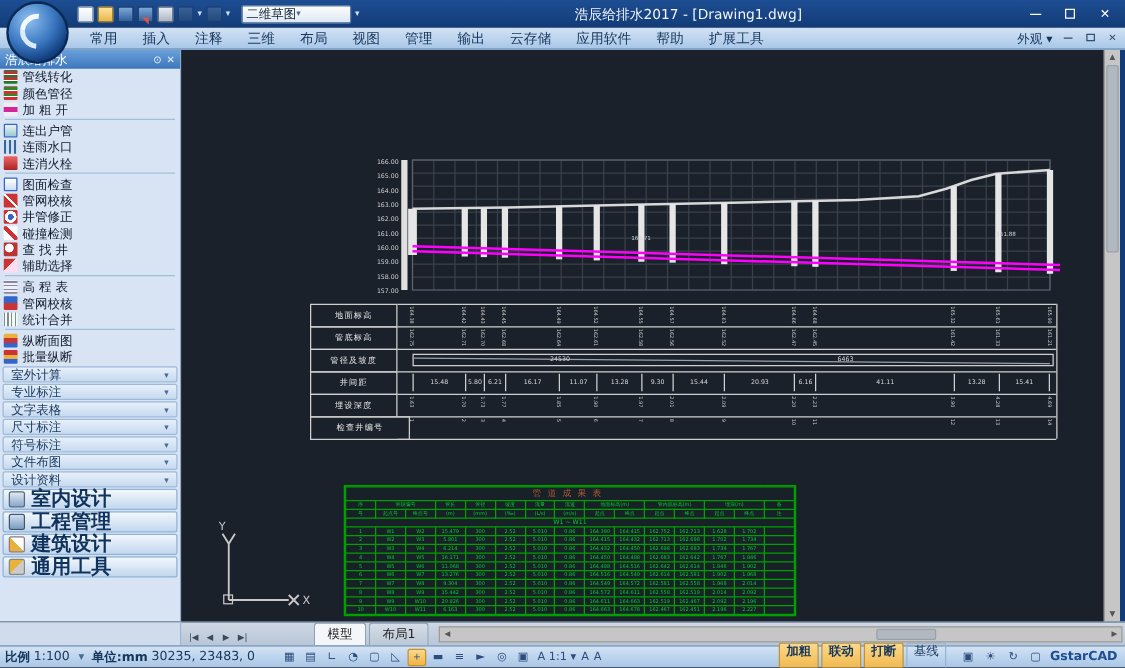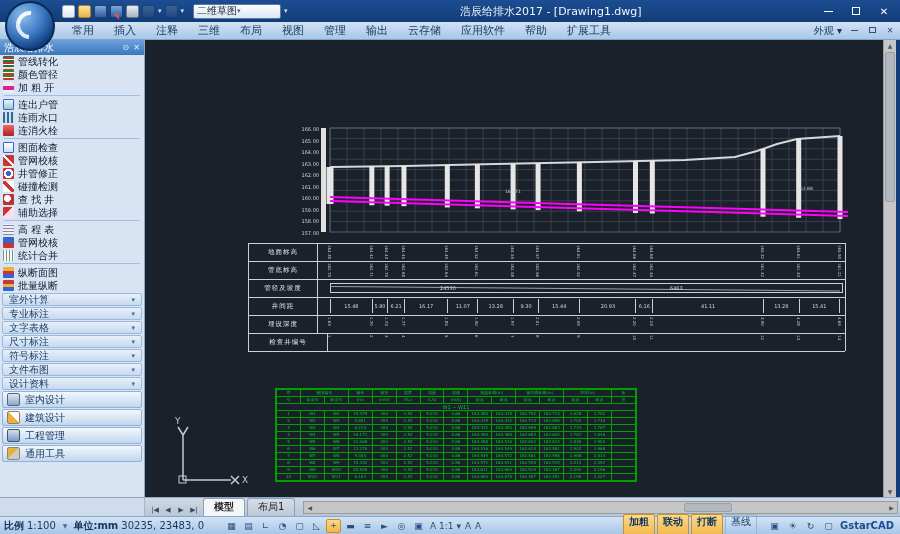--- a/index.html
+++ b/index.html
@@ -58,21 +58,21 @@
   .tool .tlabel { font-size:10px; color:#101a2e; white-space:nowrap; }
   .sb-sep { height:2px; border-top:1px solid #9ec0e0; margin:1px 4px; }
   .group { height:13px; margin:1px 2px 0 2px; background:linear-gradient(#e7f0fa,#c6daf0); border:1px solid #9db9da;
     border-radius:2px; display:flex; align-items:center; padding:0 6px; }
   .group .glabel { flex:1; font-size:10px; color:#16365c; }
   .group .garrow { font-size:7px; color:#4a6a94; }
   .section { height:17px; margin:1px 2px 0 2px; background:linear-gradient(#f2f7fc,#c2d7ee); border:1px solid #8fb2d9;
     border-radius:2px; display:flex; align-items:center; gap:5px; padding:0 4px; }
   .section.active { background:linear-gradient(#ffe1a0,#f6a82c); border-color:#d08a1f; }
   .section .sicon { width:13px; height:13px; border-radius:2px; flex:none; }
-  .section .slabel { font-size:10px; font-weight:normal; color:#10335e; white-space:nowrap; }
+  .section .slabel { font-size:16px; font-weight:bold; color:#10335e; white-space:nowrap; }
 
   
   .canvas { width:738px; height:457px; background:#1b212b; position:relative; overflow:hidden; }
   .canvas svg { position:absolute; left:0; top:0; }
   .vscroll { width:13px; background:#c6c6c6; position:relative; border-left:1px solid #9b9b9b; }
   .vscroll .arr { position:absolute; left:0; width:12px; height:11px; font-size:6px; color:#555; text-align:center; line-height:11px; }
   .vscroll .thumb { position:absolute; left:1px; top:12px; width:10px; height:150px; background:#b2b8c0; border:1px solid #98a0aa; border-radius:2px; }
   .frame-right { width:4px; background:#123c78; }
   .anno { position:absolute; color:#cfcfcf; font-size:4.5px; white-space:nowrap; }
   .ptab-label { position:absolute; border:1px solid #cfcfcf; color:#e8e8e8; font-size:6.5px;
@@ -90,21 +90,21 @@
     text-align:center; padding:0; height:7px; line-height:6px; overflow:hidden; white-space:nowrap; }
   .gtable .gtitle { color:#b35a33; font-size:7px; letter-spacing:5px; height:10px; line-height:10px; border:1px solid #00a000; }
   .gtable .gsub { color:#00cc33; font-size:5px; }
 
   
   .tabstrip { height:19px; background:linear-gradient(#cfd8e4,#b9c6d6); display:flex; align-items:flex-end; border-top:1px solid #8fa9c8; }
   .ts-left { width:145px; height:100%; background:#d0dcec; border-right:1px solid #9db6d2; }
   .ts-nav { display:flex; gap:1px; padding:0 3px 2px 4px; }
   .doc-tab { font-size:10px; color:#222; padding:1px 10px 2px 10px; border:1px solid #8fa0b4; border-bottom:none;
     border-radius:3px 3px 0 0; background:linear-gradient(#d5dde8,#bcc8d6); margin-right:2px; white-space:nowrap; }
-  .doc-tab.active { background:#f4f6f9; font-weight:bold; }
+  .doc-tab.active { background:#f4f6f9; font-weight:normal;margin-left:48px; }
   .hscroll { flex:1; height:13px; margin:0 2px 2px 6px; background:#c6c6c6; border:1px solid #9b9b9b; position:relative; }
   .hscroll .arr { position:absolute; top:0; height:11px; font-size:6px; color:#555; line-height:11px; width:11px; text-align:center; }
   .hscroll .thumb { position:absolute; top:1px; height:9px; width:48px; left:64%; background:#b2b8c0; border:1px solid #98a0aa; border-radius:2px; }
 
   
   .statusbar { height:18px; background:linear-gradient(#d3e3f5,#a8c6e6); border-top:1px solid #87a8cd;
     display:flex; align-items:center; font-size:10px; color:#16365c; padding:0 4px; }
   .sb-lab { font-weight:bold; margin-right:3px; white-space:nowrap; }
   .sb-val { margin-right:6px; white-space:nowrap; }
   .dd7 { font-size:6px; color:#4a6a94; margin:0 6px 0 1px; }
@@ -290,26 +290,26 @@
             <div class="glabel">设计资料</div>
             <div class="garrow">▾</div>
           </div>
         </div>
       <div id="section-list">
           <div class="section">
             <div class="sicon" style="background: linear-gradient(rgb(223, 232, 242), rgb(138, 168, 200)); border: 1px solid rgb(85, 102, 119);"></div>
             <div class="slabel">室内设计</div>
           </div>
           <div class="section">
+            <div class="sicon" style="background: linear-gradient(rgb(207, 224, 239), rgb(122, 156, 192)); border: 1px solid rgb(68, 85, 102);"></div>
+            <div class="slabel">工程管理</div>
+          </div>
+          <div class="section">
             <div class="sicon" style="background: linear-gradient(45deg, rgb(233, 178, 58) 50%, rgb(255, 255, 255) 50%); border: 1px solid rgb(153, 119, 119);"></div>
             <div class="slabel">建筑设计</div>
-          </div>
-          <div class="section">
-            <div class="sicon" style="background: linear-gradient(rgb(207, 224, 239), rgb(122, 156, 192)); border: 1px solid rgb(68, 85, 102);"></div>
-            <div class="slabel">工程管理</div>
           </div>
           <div class="section">
             <div class="sicon" style="background: linear-gradient(135deg, rgb(233, 178, 58) 50%, rgb(204, 204, 204) 50%); border: 1px solid rgb(136, 136, 119);"></div>
             <div class="slabel">通用工具</div>
           </div>
         </div>
     </div>
 
     <div class="canvas" id="canvas">
       <svg id="chart-svg" width="738" height="457">
@@ -437,20 +437,23 @@
         <div class="spcell" style="left: 617.99px; top: 259px; width: 35.7px; height: 14px;">13.28</div>
         <div class="spcell" style="left: 653.69px; top: 259px; width: 41.31px; height: 14px; border-right: 1px solid rgb(207, 207, 207);">15.41</div>
         <div class="band" style="left: 185px; top: 243px; width: 513px; height: 10px;"></div>
         <div class="bandline" style="left: 185px; top: 246px; width: 510px; transform: rotate(0.5deg);"></div>
         <div class="bandlab" style="left: 295px; top: 245px;">24530</div>
         <div class="bandlab" style="left: 525px; top: 245px;">6463</div>
         <div class="gtable" style="left: 130px; top: 348px; width: 362px;">
           <table>
             <tbody>
               <tr>
+                <td colspan="15" class="gtitle">管道成果表</td>
+              </tr>
+              <tr>
                 <td colspan="1">序</td>
                 <td colspan="2">管段编号</td>
                 <td colspan="1">管长</td>
                 <td colspan="1">管径</td>
                 <td colspan="1">坡度</td>
                 <td colspan="1">流量</td>
                 <td colspan="1">流速</td>
                 <td colspan="2">地面标高(m)</td>
                 <td colspan="2">管内底标高(m)</td>
                 <td colspan="2">埋深(m)</td>

